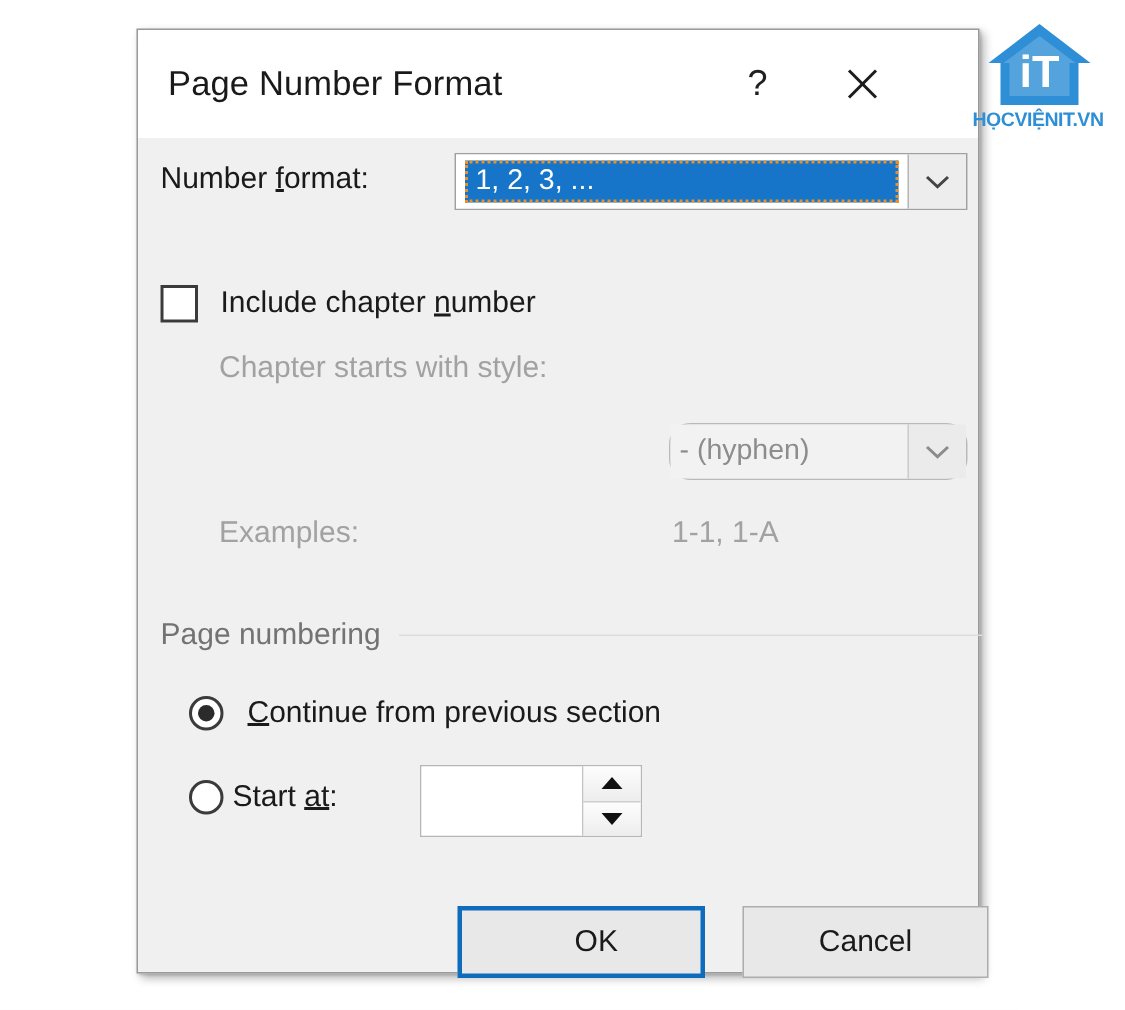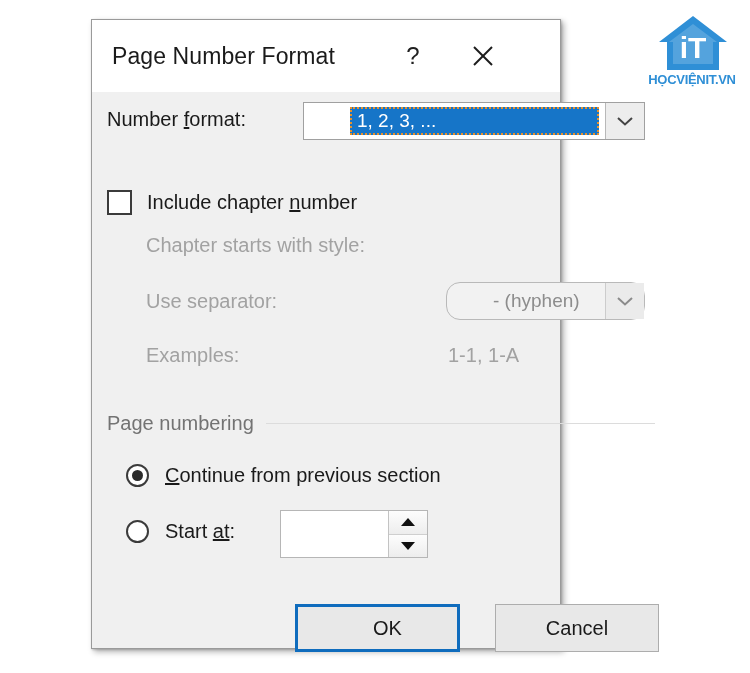--- a/index.html
+++ b/index.html
@@ -17,21 +17,21 @@
     width: 750px;
     height: 673px;
     background: #ffffff;
   }
 
   
   .dialog {
     position: absolute;
     left: 91px;
     top: 19px;
-    width: 470px;
+    width: 562px;
     height: 630px;
     background: #f0f0f0;
     border: 1px solid #9a9a9a;
     box-shadow: 3px 3px 6px rgba(0,0,0,0.30), 1px 1px 2px rgba(0,0,0,0.18);
     box-sizing: border-box;
   }
 
   .titlebar {
     position: relative;
     height: 72px;
@@ -101,21 +101,20 @@
   .u { text-decoration: underline; }
 
   
   .combo {
     display: flex;
     align-items: stretch;
     height: 38px;
     border: 1px solid #a0a0a0;
     background: #ffffff;
     box-sizing: border-box;
-    padding-left: 40px;
   }
   .combo .field {
     flex: 1 1 auto;
     display: flex;
     align-items: center;
     padding: 0 6px;
     background: #ffffff;
     overflow: hidden;
   }
   .combo .arrow {
@@ -334,23 +333,20 @@
       <div class="row" style="left:15px; top:98px; gap:15px;">
         <span class="checkbox"></span>
         <span class="lbl">Include chapter <span class="u">n</span>umber</span>
       </div>
 
       <div class="row" style="left:54px; top:142px;">
         <span class="lbl disabled">Chapter starts with style:</span>
       </div>
 
 
-      <div class="row" style="left:54px; top:198px;">
-        <span class="lbl disabled">Use separator:</span>
-      </div>
 
       <div class="combo disabled" style="position:absolute; left:354px; top:190px; width:199px;border-radius:14px;">
         <div class="field">
           <span class="combo-value">-   (hyphen)</span>
         </div>
         <div class="arrow">
           <svg class="chev" width="18" height="12" viewBox="0 0 18 12" aria-hidden="true">
             <polyline points="2,3 9,9.5 16,3" fill="none" stroke="#8b8b8b" stroke-width="2"></polyline>
           </svg>
         </div>
@@ -366,38 +362,38 @@
       <div class="group-header">
         <span class="gh-text">Page numbering</span>
         <span class="gh-line"></span>
       </div>
 
       <div class="row" style="left:34px; top:372px; gap:16px;">
         <span class="radio checked"></span>
         <span class="lbl"><span class="u">C</span>ontinue from previous section</span>
       </div>
 
-      <div class="row" style="left:34px; top:428px; gap:16px;">
+      <div class="row" style="left:34px; top:428px; gap:6px;">
         <span class="radio"></span>
         <span class="lbl">Start <span class="u">at</span>:</span>
       </div>
 
       <div class="spinner" style="position:absolute; left:188px; top:418px;">
         <div class="sp-field"></div>
         <div class="sp-btns">
           <div class="sp-btn">
               <span class="tri-up"></span>
             </div>
           <div class="sp-btn">
               <span class="tri-down"></span>
             </div>
         </div>
       </div>
 
-      <div class="btn default" style="left:203px; top:512px; width:165px;padding-left:20px;">OK</div>
+      <div class="btn default" style="left:213px; top:512px; width:165px;padding-left:20px;">OK</div>
 
       <div class="btn" style="left:403px; top:512px; width:164px;">Cancel</div>
 
     </div>
   </div>
 
   <div class="logo">
     <div class="logo-mark">
       <svg width="72" height="60" viewBox="0 0 72 60" aria-hidden="true">
         <path d="M36 2 L70 28 L62 28 L62 56 L10 56 L10 28 L2 28 Z" fill="#2f8fd6"></path>

